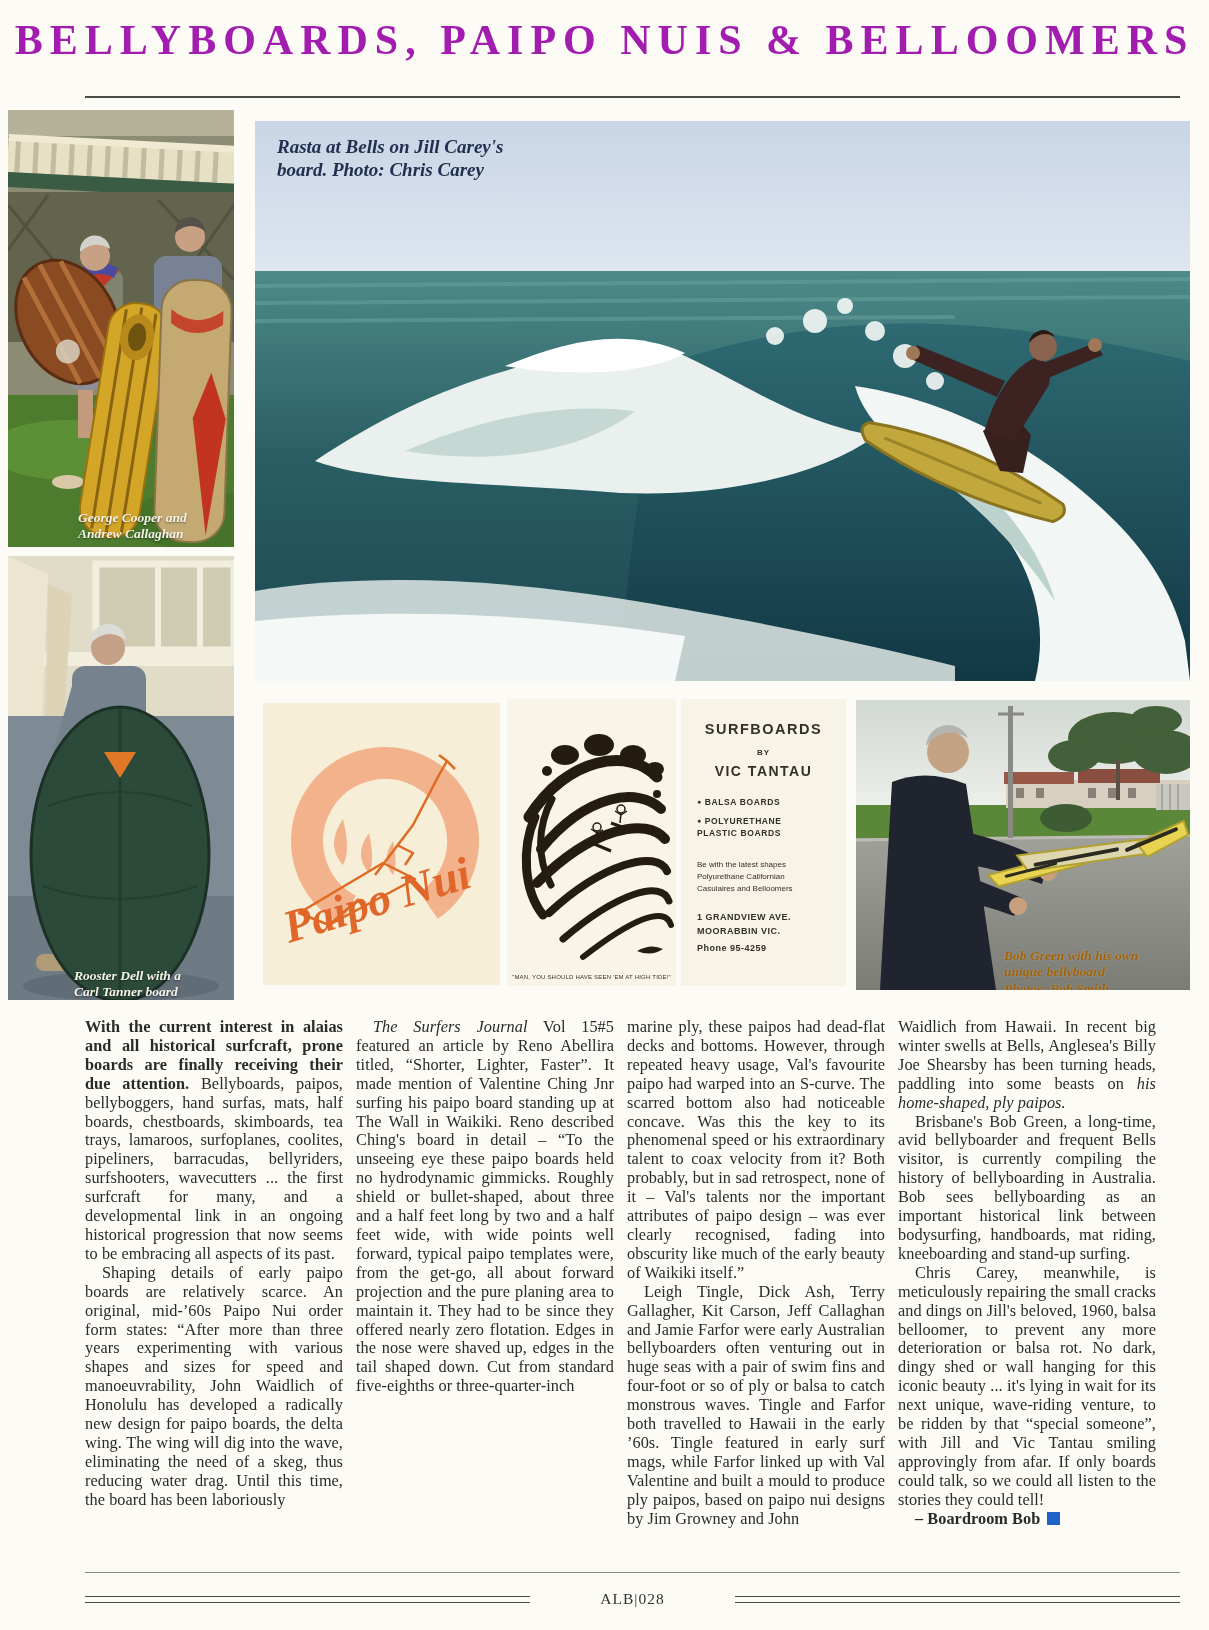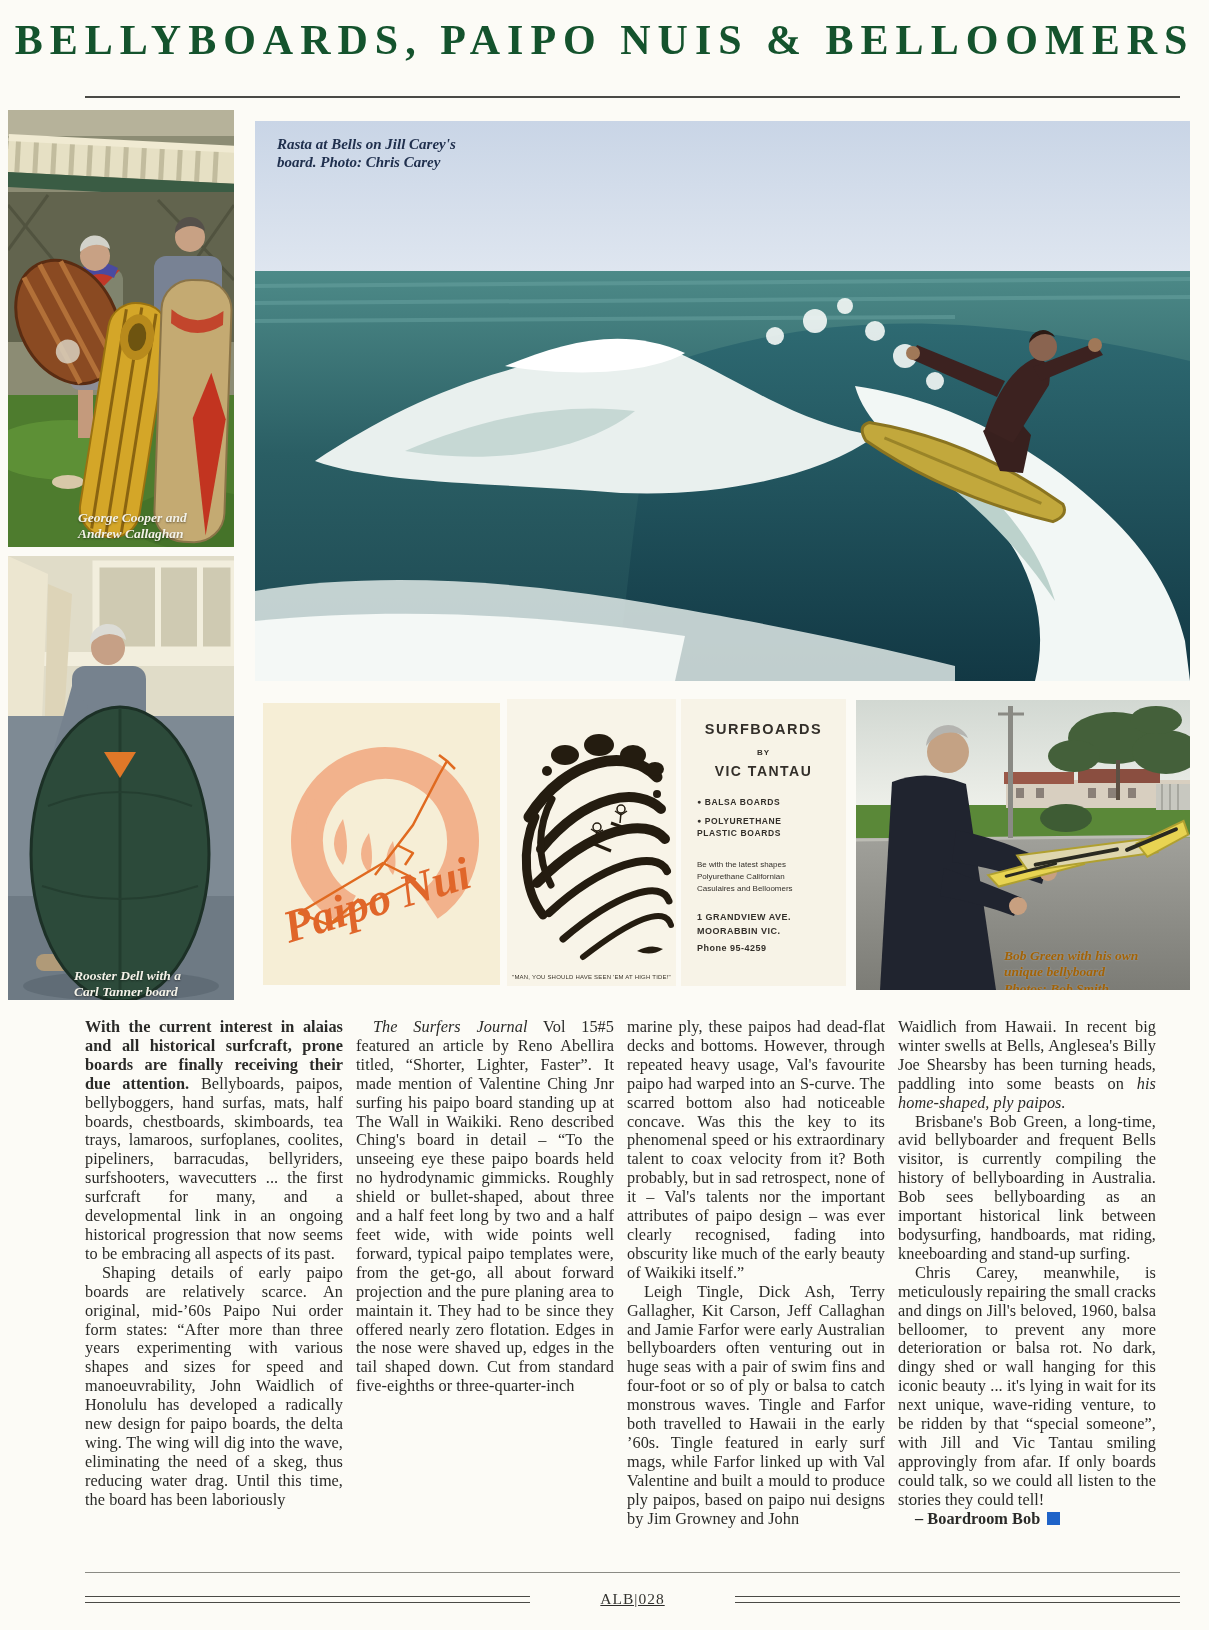--- a/index.html
+++ b/index.html
@@ -1,30 +1,30 @@
 <!DOCTYPE html>
 <html><head>
 <meta charset="utf-8">
 <style>
   html,body{margin:0;padding:0;background:#e8e6e0;}
   .page{position:relative;width:1209px;height:1630px;background:#fcfbf6;overflow:hidden;
         font-family:"Liberation Serif", serif;color:#2a2a28;}
   
   .page-title{position:absolute;top:16px;left:0;width:100%;text-align:center;
-    font-size:42px;font-weight:bold;letter-spacing:7px;color:#14532d;
+    font-size:42px;font-weight:bold;letter-spacing:7px;color:#a21caf;
     font-family:"Liberation Serif", serif;}
   .title-rule{position:absolute;top:96px;left:85px;width:1095px;height:0;
     border-top:2px solid #4a4a46;}
   
   .ph{position:absolute;overflow:hidden;}
   .ph svg{display:block;}
   .cap{position:absolute;font-style:italic;font-weight:bold;line-height:1.22;
        white-space:pre-line;}
   .cap-white{color:#f4f2e8;font-size:13.5px;text-shadow:0 1px 2px rgba(0,0,0,.45);}
-  .cap-dark{color:#20304e;font-size:15px;}
+  .cap-dark{color:#20304e;font-size:19px;}
   .cap-black{color:#a16207;font-size:13.5px;text-shadow:0 0 2px rgba(255,255,255,.3);}
   
   .card{position:absolute;}
   .tantau{background:#f7f3e7;color:#332f2a;font-family:"Liberation Sans", sans-serif;}
   .tantau .tblock{text-align:center;padding-top:22px;}
   .tantau .t1{font-size:14.5px;font-weight:bold;letter-spacing:1.5px;}
   .tantau .t2{font-size:8px;font-weight:bold;letter-spacing:1px;margin-top:11px;}
   .tantau .t3{font-size:14px;font-weight:bold;letter-spacing:1.5px;margin-top:6px;}
   .tantau .bullets{padding:18px 10px 0 16px;}
   .tantau .b{font-size:8.5px;font-weight:bold;letter-spacing:.6px;line-height:1.35;
@@ -42,21 +42,21 @@
        letter-spacing:.05px;}
   .col p{margin:0;}
   .col p.ind{text-indent:17px;}
   .lead{font-weight:bold;}
   .ital{font-style:italic;}
   .byline{font-weight:bold;text-indent:17px;margin-top:2px;}
   .endmark{display:inline-block;width:13px;height:13px;background:#1f63c8;
            margin-left:7px;vertical-align:-1px;}
   
   .footer-rule{position:absolute;top:1572px;left:85px;width:1095px;border-top:1.5px solid #8a8a84;}
-  .footer{position:absolute;top:1590px;left:85px;width:1095px;display:flex;align-items:center;text-decoration:underline;}
+  .footer{position:absolute;top:1590px;left:85px;width:1095px;display:flex;align-items:center;}
   .frule{flex:1;height:5px;border-top:1.5px solid #4a4a46;border-bottom:1.5px solid #4a4a46;}
   .fpage{padding:0 70px;font-size:15.5px;letter-spacing:1px;color:#33332f;}
 </style>
 </head>
 <body>
 
 <div class="page">
 
   <div class="page-title">BELLYBOARDS, PAIPO NUIS &amp; BELLOOMERS</div>
   <div class="title-rule"></div>

